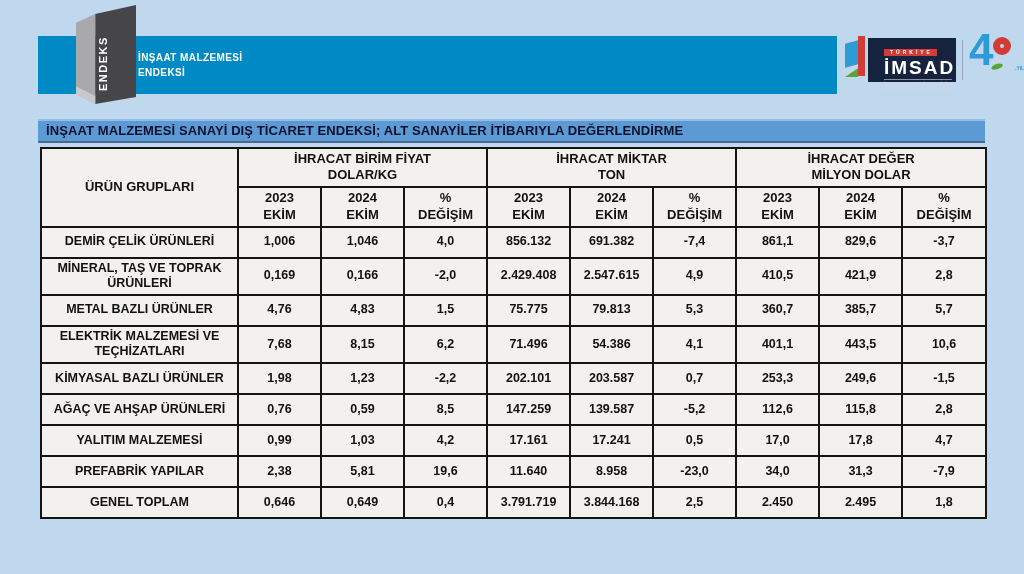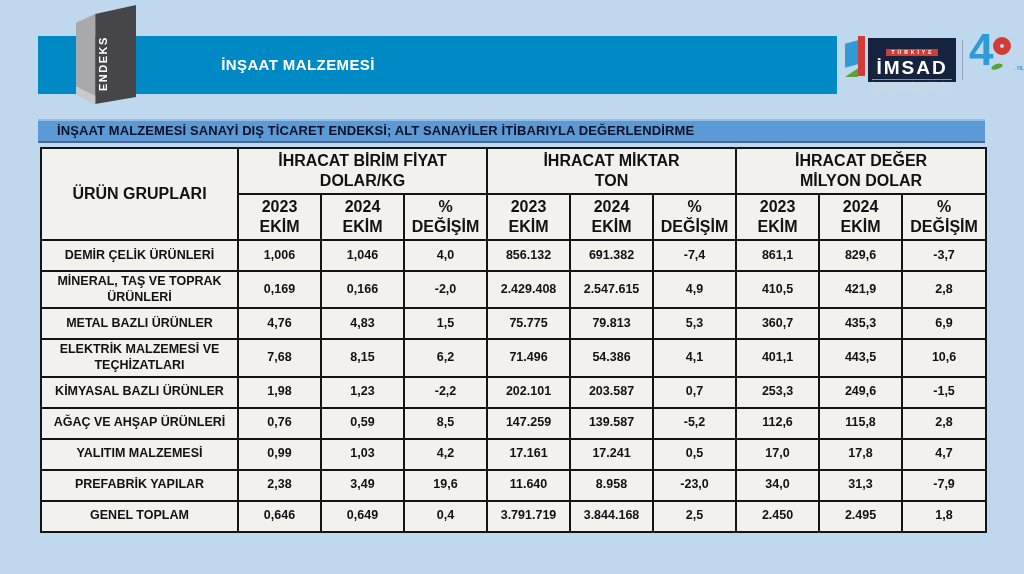--- a/index.html
+++ b/index.html
@@ -11,21 +11,21 @@
   html,body{margin:0;padding:0;}
   body{
     width:1024px;height:574px;position:relative;overflow:hidden;
     background:var(--page-bg);
     font-family:"Liberation Sans",sans-serif;
   }
   
   .topbar{position:absolute;left:38px;top:36px;width:799px;height:58px;background:var(--top-bar);}
   .bar-title{
     position:absolute;left:100px;top:50%;transform:translateY(-50%);
-    width:320px;text-align:center;color:#fff;font-weight:bold;font-size:15px;
+    width:320px;text-align:left;color:#fff;font-weight:bold;font-size:10px;
     line-height:1.45;letter-spacing:.4px;
   }
   
   .endeks{position:absolute;left:76px;top:5px;width:60px;height:99px;}
   .endeks .back{position:absolute;inset:0;background:#46464A;
     clip-path:polygon(32% 9%,100% 0,100% 93%,32% 100%);}
   .endeks .front{position:absolute;inset:0;background:#A9A9AB;
     clip-path:polygon(0 18%,32% 9%,32% 100%,0 90%);}
   .endeks .wedge{position:absolute;inset:0;background:#C9C9CB;
     clip-path:polygon(0 82%,32% 92%,32% 100%,0 90%);}
@@ -33,63 +33,64 @@
     position:absolute;left:21px;top:14px;height:72px;color:#fff;font-weight:bold;
     font-size:11px;letter-spacing:1.5px;writing-mode:vertical-rl;transform:rotate(180deg);
   }
   
   .imsadwrap{position:absolute;left:845px;top:34px;width:178px;height:52px;}
   .one-blue{position:absolute;left:0;top:8px;width:13px;height:24px;background:var(--accent-blue);transform:skewY(-16deg);}
   .one-red{position:absolute;left:13px;top:2px;width:7px;height:40px;background:var(--accent-red);}
   .one-green{position:absolute;left:0;top:32px;width:13px;height:11px;background:var(--accent-green);
     clip-path:polygon(0 100%,100% 20%,100% 100%);}
   .imsadbox{position:absolute;left:23px;top:4px;width:88px;height:44px;background:var(--navy);
-    padding:2px 4px 2px 4px;text-align:center;}
+    padding:2px 4px 2px 16px;text-align:left;}
   .turkiye{display:inline-block;background:var(--accent-red);color:#fff;font-weight:bold;
     font-size:5px;letter-spacing:3px;padding:1px 4px 1px 6px;line-height:1;}
   .imsadname{color:#fff;font-weight:bold;font-size:19px;letter-spacing:2px;line-height:1.05;}
   .tagline{color:#D8D8D8;font-size:4px;line-height:1.3;letter-spacing:.2px;white-space:nowrap;
     overflow:hidden;border-top:1px solid #8A93A6;margin-top:1px;padding-top:1px;}
   .logodivider{position:absolute;left:117px;top:6px;width:1px;height:40px;background:#93A4BC;}
   .forty{position:absolute;left:124px;top:0px;width:54px;height:52px;}
   .four{position:absolute;left:0;top:-6px;font-size:44px;font-weight:bold;color:var(--accent-blue);line-height:1;}
   .ring{position:absolute;left:24px;top:3px;width:18px;height:18px;border:7px solid var(--accent-red);border-radius:50%;}
   .leaf{position:absolute;left:22px;top:30px;width:12px;height:5px;background:var(--accent-green);
     border-radius:50% 50% 50% 50%/60% 60% 40% 40%;transform:rotate(-18deg);}
   .yil{position:absolute;left:46px;top:31px;font-size:5px;font-weight:bold;color:var(--accent-blue);}
   
   .banner{
     position:absolute;left:38px;top:119px;width:947px;height:24px;background:var(--banner-bg);
     border-top:2px solid #94BEE6;border-bottom:2px solid #48688E;
-    color:var(--banner-text);font-weight:bold;font-size:13px;line-height:20px;padding-left:19px;
+    color:var(--banner-text);font-weight:bold;font-size:13px;line-height:20px;padding-left:8px;
     letter-spacing:.1px;
   }
   
   table.data{
     position:absolute;left:40px;top:147px;width:945px;border-collapse:collapse;table-layout:fixed;
     background:var(--cell-bg);
   }
   table.data th,table.data td{
     border:2px solid var(--table-border);
     text-align:center;vertical-align:middle;
     font-weight:bold;color:#111;background:var(--cell-bg);
     padding:2px 4px;line-height:1.25;
   }
-  table.data th{font-size:16px;margin-left:8px;}
+  table.data th{font-size:13px;margin-left:8px;}
   table.data td{font-size:12.5px;height:31px;}
   tr.grouprow th{height:34px;}
   tr.subrow th{height:40px;}
   td.rowname{font-size:12px;}
 </style>
 </head>
 <body>
 
 <div class="topbar">
   <div class="bar-title">
     <div>İNŞAAT MALZEMESİ</div>
+    <div>ENDEKSİ</div>
   </div>
 </div>
 
 <div class="endeks">
   <div class="back"></div>
   <div class="front"></div>
   <div class="wedge"></div>
   <div class="vtext">ENDEKS</div>
 </div>
 
@@ -211,22 +212,22 @@
       </tr>
       <tr>
         <td class="rowname">METAL BAZLI ÜRÜNLER</td>
         <td>4,76</td>
         <td>4,83</td>
         <td>1,5</td>
         <td>75.775</td>
         <td>79.813</td>
         <td>5,3</td>
         <td>360,7</td>
-        <td>435,3</td>
-        <td>6,9</td>
+        <td>385,7</td>
+        <td>5,7</td>
       </tr>
       <tr>
         <td class="rowname">ELEKTRİK MALZEMESİ VE TEÇHİZATLARI</td>
         <td>7,68</td>
         <td>8,15</td>
         <td>6,2</td>
         <td>71.496</td>
         <td>54.386</td>
         <td>4,1</td>
         <td>401,1</td>
@@ -265,21 +266,21 @@
         <td>17.161</td>
         <td>17.241</td>
         <td>0,5</td>
         <td>17,0</td>
         <td>17,8</td>
         <td>4,7</td>
       </tr>
       <tr>
         <td class="rowname">PREFABRİK YAPILAR</td>
         <td>2,38</td>
-        <td>3,49</td>
+        <td>5,81</td>
         <td>19,6</td>
         <td>11.640</td>
         <td>8.958</td>
         <td>-23,0</td>
         <td>34,0</td>
         <td>31,3</td>
         <td>-7,9</td>
       </tr>
       <tr>
         <td class="rowname">GENEL TOPLAM</td>

